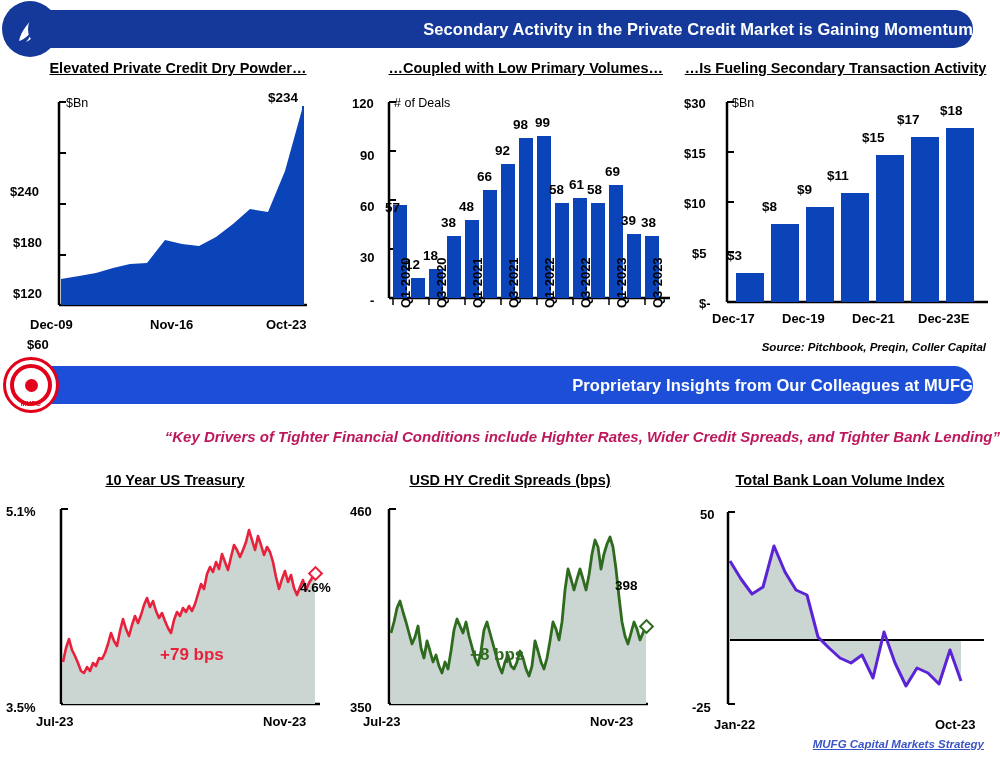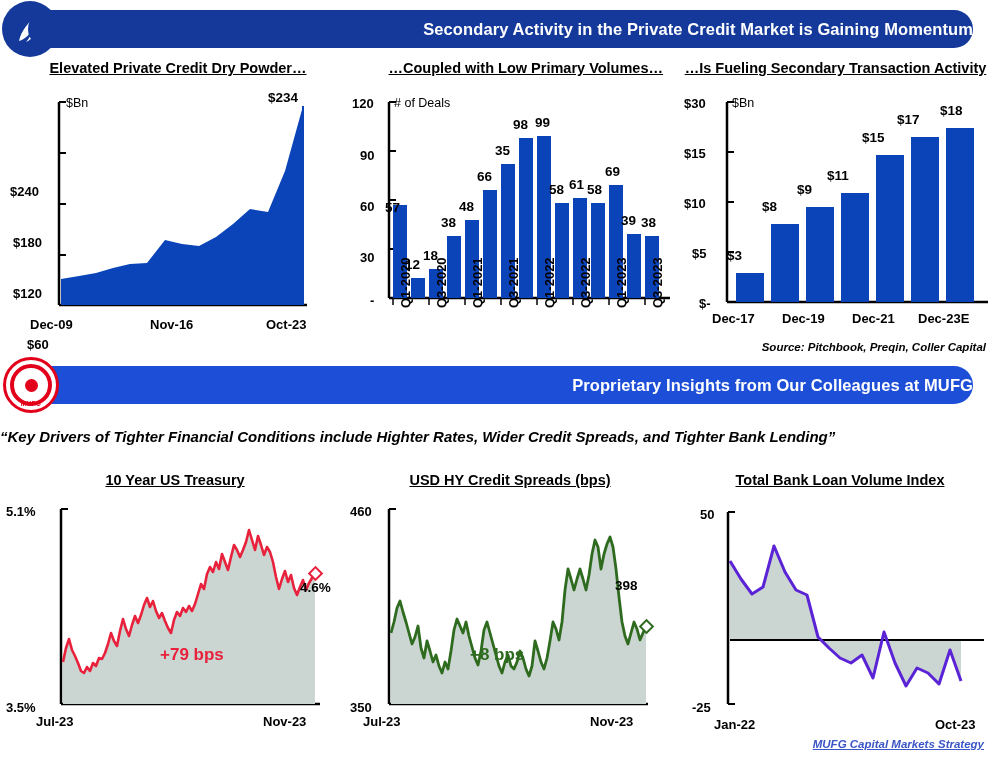--- a/index.html
+++ b/index.html
@@ -48,22 +48,22 @@
   .axis-lbl{position:absolute;font-size:13px;font-weight:bold;color:#000;white-space:nowrap;}
   .unit-lbl{position:absolute;font-size:12.5px;color:#000;white-space:nowrap;}
   .datalabel{position:absolute;font-size:13.5px;font-weight:bold;white-space:nowrap;}
   .tick-x{position:absolute;font-size:13px;font-weight:bold;white-space:nowrap;}
   .tick-x.rot{transform:rotate(-90deg);transform-origin:left top;}
   .source-note{
     position:absolute;right:14px;top:341px;font-size:11.5px;
     font-style:italic;font-weight:bold;color:#000;white-space:nowrap;
   }
   .quote{
-    position:absolute;left:0;right:0;top:428px;text-align:left;
-    font-size:15px;font-style:italic;font-weight:bold;color:#000000;white-space:nowrap;
+    position:absolute;left:0;right:0;top:428px;text-align:right;
+    font-size:15px;font-style:italic;font-weight:bold;color:#be185d;white-space:nowrap;
   }
   .footer-link{
     position:absolute;right:16px;top:738px;font-size:11.5px;font-style:italic;
     font-weight:bold;color:#3B55C6;text-decoration:underline;white-space:nowrap;
   }
   svg{display:block;}
   .panel{position:absolute;}
 </style>
 </head>
 <body>
@@ -154,21 +154,21 @@
     <line x1="225" y1="198" x2="225" y2="206" stroke="#000" stroke-width="1.5"></line>
     <line x1="261" y1="198" x2="261" y2="206" stroke="#000" stroke-width="1.5"></line>
   </svg>
 
   <div class="datalabel" style="left:385px;top:200px;">57</div>
   <div class="datalabel" style="left:405px;top:257px;">12</div>
   <div class="datalabel" style="left:423px;top:248px;">18</div>
   <div class="datalabel" style="left:441px;top:215px;">38</div>
   <div class="datalabel" style="left:459px;top:199px;">48</div>
   <div class="datalabel" style="left:477px;top:169px;">66</div>
-  <div class="datalabel" style="left:495px;top:143px;">35</div>
+  <div class="datalabel" style="left:495px;top:143px;">92</div>
   <div class="datalabel" style="left:513px;top:117px;">98</div>
   <div class="datalabel" style="left:535px;top:115px;">99</div>
   <div class="datalabel" style="left:549px;top:182px;">58</div>
   <div class="datalabel" style="left:569px;top:177px;">61</div>
   <div class="datalabel" style="left:587px;top:182px;">58</div>
   <div class="datalabel" style="left:605px;top:164px;">69</div>
   <div class="datalabel" style="left:621px;top:213px;">39</div>
   <div class="datalabel" style="left:641px;top:215px;">38</div>
 
   <div class="tick-x rot" style="left:398px;top:308px;">Q1-2020</div>

